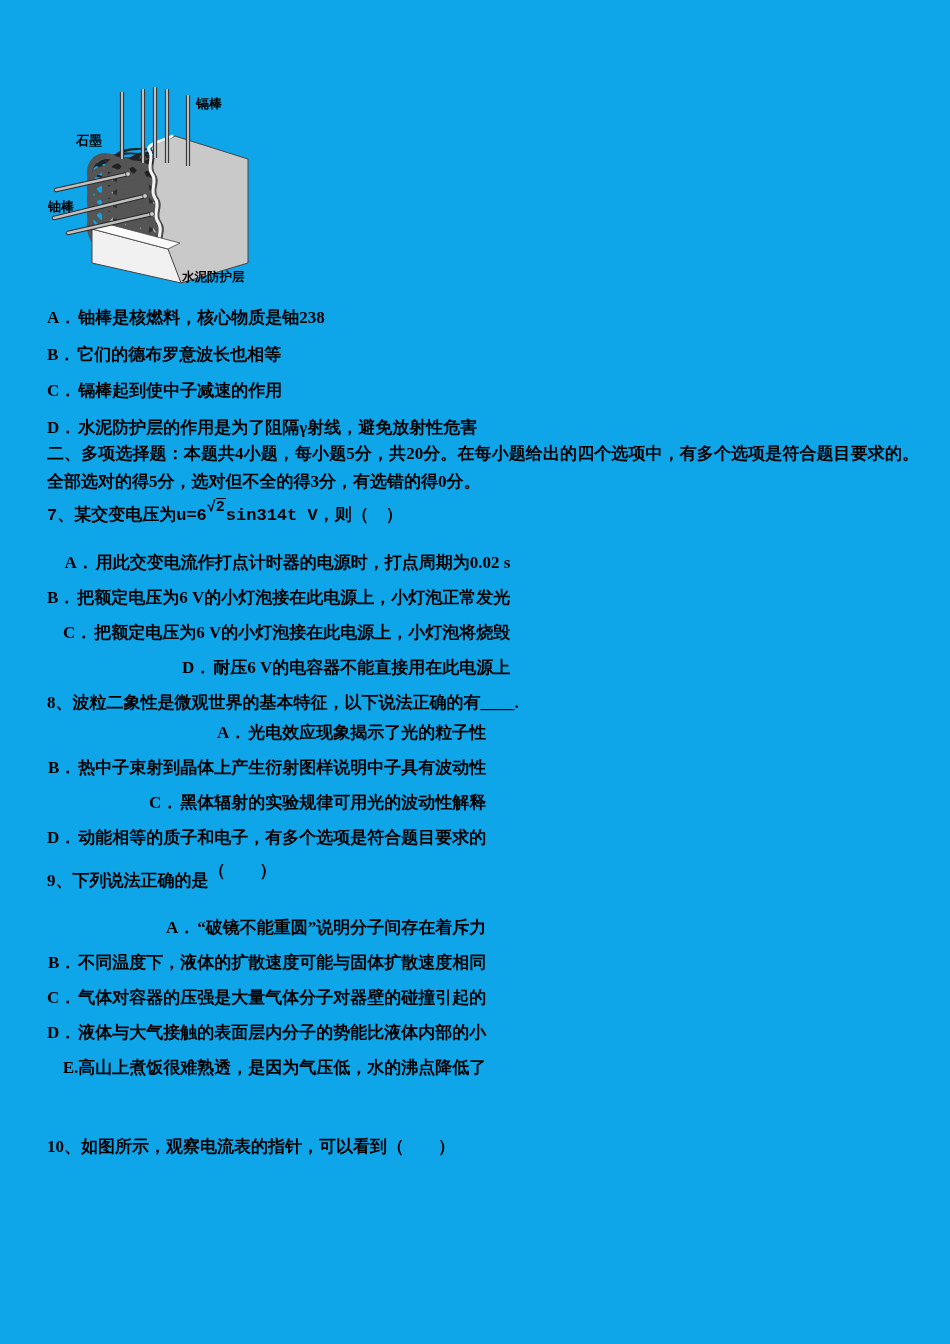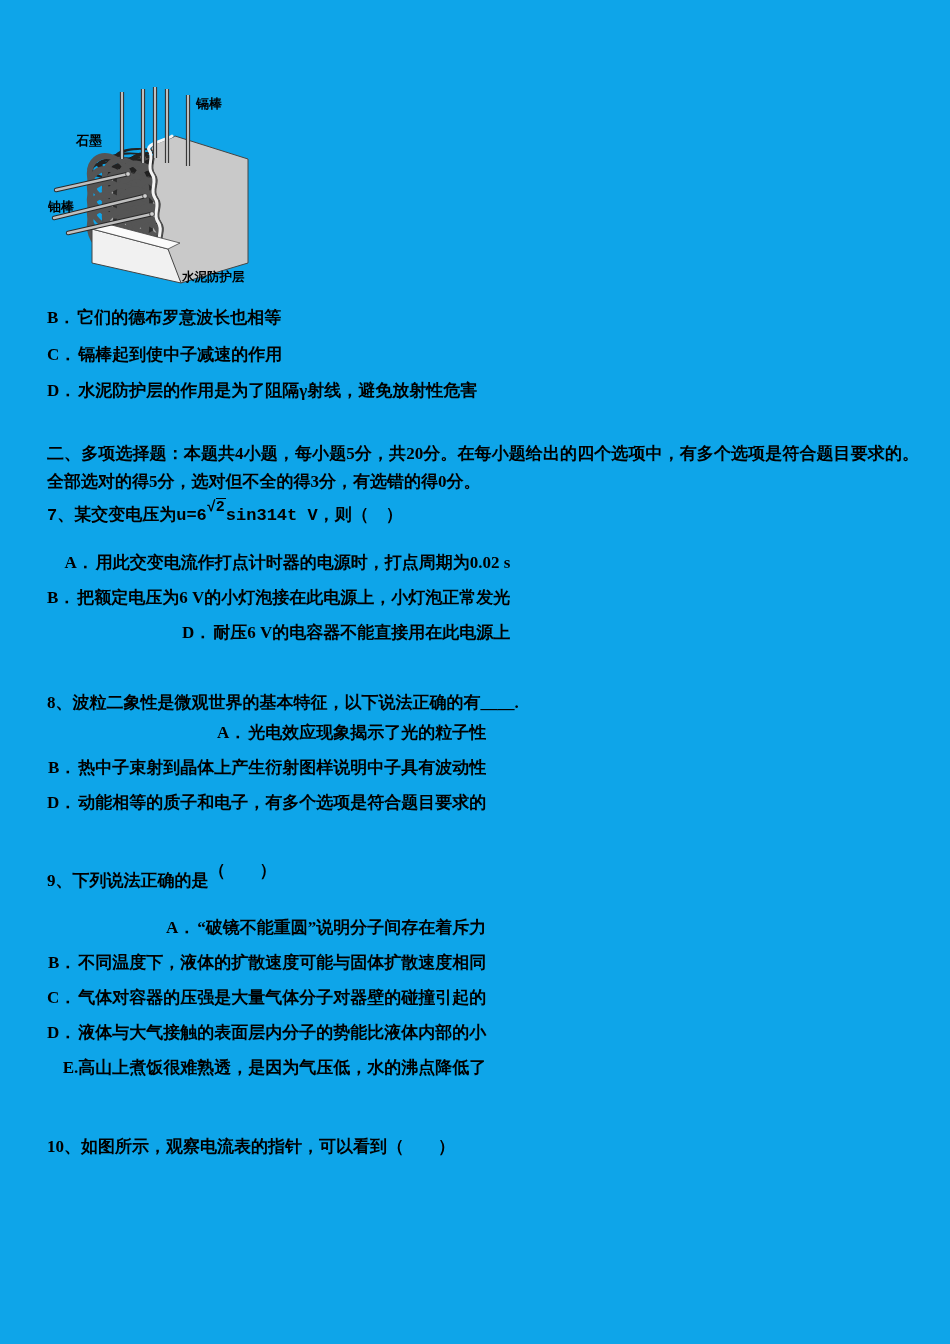--- a/index.html
+++ b/index.html
@@ -127,40 +127,43 @@
       </g>
 
       <text x="148" y="22" font-size="13" fill="#000">镉棒</text>
       <text x="28" y="59" font-size="13" fill="#000">石墨</text>
       <text x="0" y="125" font-size="13" fill="#000">铀棒</text>
       <text x="134" y="195" font-size="12.5" fill="#000">水泥防护层</text>
     </svg>
   </div>
 
   <div class="abs" style="left:47px; top:300px;">
+    <div class="opt"><span class="opt-label">A．</span><span>铀棒是核燃料，核心物质是铀238</span></div>
     <div class="opt"><span class="opt-label">B．</span><span>它们的德布罗意波长也相等</span></div>
     <div class="opt"><span class="opt-label">C．</span><span>镉棒起到使中子减速的作用</span></div>
     <div class="opt"><span class="opt-label">D．</span><span>水泥防护层的作用是为了阻隔γ射线，避免放射性危害</span></div>
   </div>
 
   <div class="abs intro" style="left:47px; top:440px; width:872px;">二、多项选择题：本题共4小题，每小题5分，共20分。在每小题给出的四个选项中，有多个选项是符合题目要求的。全部选对的得5分，选对但不全的得3分，有选错的得0分。</div>
 
   <div class="abs qtitle" style="left:47px; top:497px; height:38px; line-height:38px;font-family:Liberation Mono, monospace;">
     <span>7、某交变电压为u=6</span><span class="radical-wrap"><span>√</span><span class="radical-num">2</span></span><span>sin314t V，则（　）</span>
   </div>
   <div class="abs" style="left:47px; top:545px;">
     <div class="opt35"><span class="opt-label">A．</span><span>用此交变电流作打点计时器的电源时，打点周期为0.02 s</span></div>
     <div class="opt35"><span class="opt-label">B．</span><span>把额定电压为6 V的小灯泡接在此电源上，小灯泡正常发光</span></div>
+    <div class="opt35"><span class="opt-label">C．</span><span>把额定电压为6 V的小灯泡接在此电源上，小灯泡将烧毁</span></div>
     <div class="opt35"><span class="opt-label">D．</span><span>耐压6 V的电容器不能直接用在此电源上</span></div>
   </div>
 
   <div class="abs qtitle" style="left:47px; top:685px; height:35px; line-height:35px;">8、波粒二象性是微观世界的基本特征，以下说法正确的有____.</div>
   <div class="abs" style="left:47px; top:715px;">
     <div class="opt35"><span class="opt-label">A．</span><span>光电效应现象揭示了光的粒子性</span></div>
     <div class="opt35"><span class="opt-label">B．</span><span>热中子束射到晶体上产生衍射图样说明中子具有波动性</span></div>
+    <div class="opt35"><span class="opt-label">C．</span><span>黑体辐射的实验规律可用光的波动性解释</span></div>
     <div class="opt35"><span class="opt-label">D．</span><span>动能相等的质子和电子，有多个选项是符合题目要求的</span></div>
   </div>
 
   <div class="abs qtitle" style="left:47px; top:862px; height:38px; line-height:38px;">
     <span>9、下列说法正确的是</span><span class="raised">（　　）</span>
   </div>
   <div class="abs" style="left:47px; top:910px;">
     <div class="opt35"><span class="opt-label">A．</span><span>“破镜不能重圆”说明分子间存在着斥力</span></div>
     <div class="opt35"><span class="opt-label">B．</span><span>不同温度下，液体的扩散速度可能与固体扩散速度相同</span></div>
     <div class="opt35"><span class="opt-label">C．</span><span>气体对容器的压强是大量气体分子对器壁的碰撞引起的</span></div>

